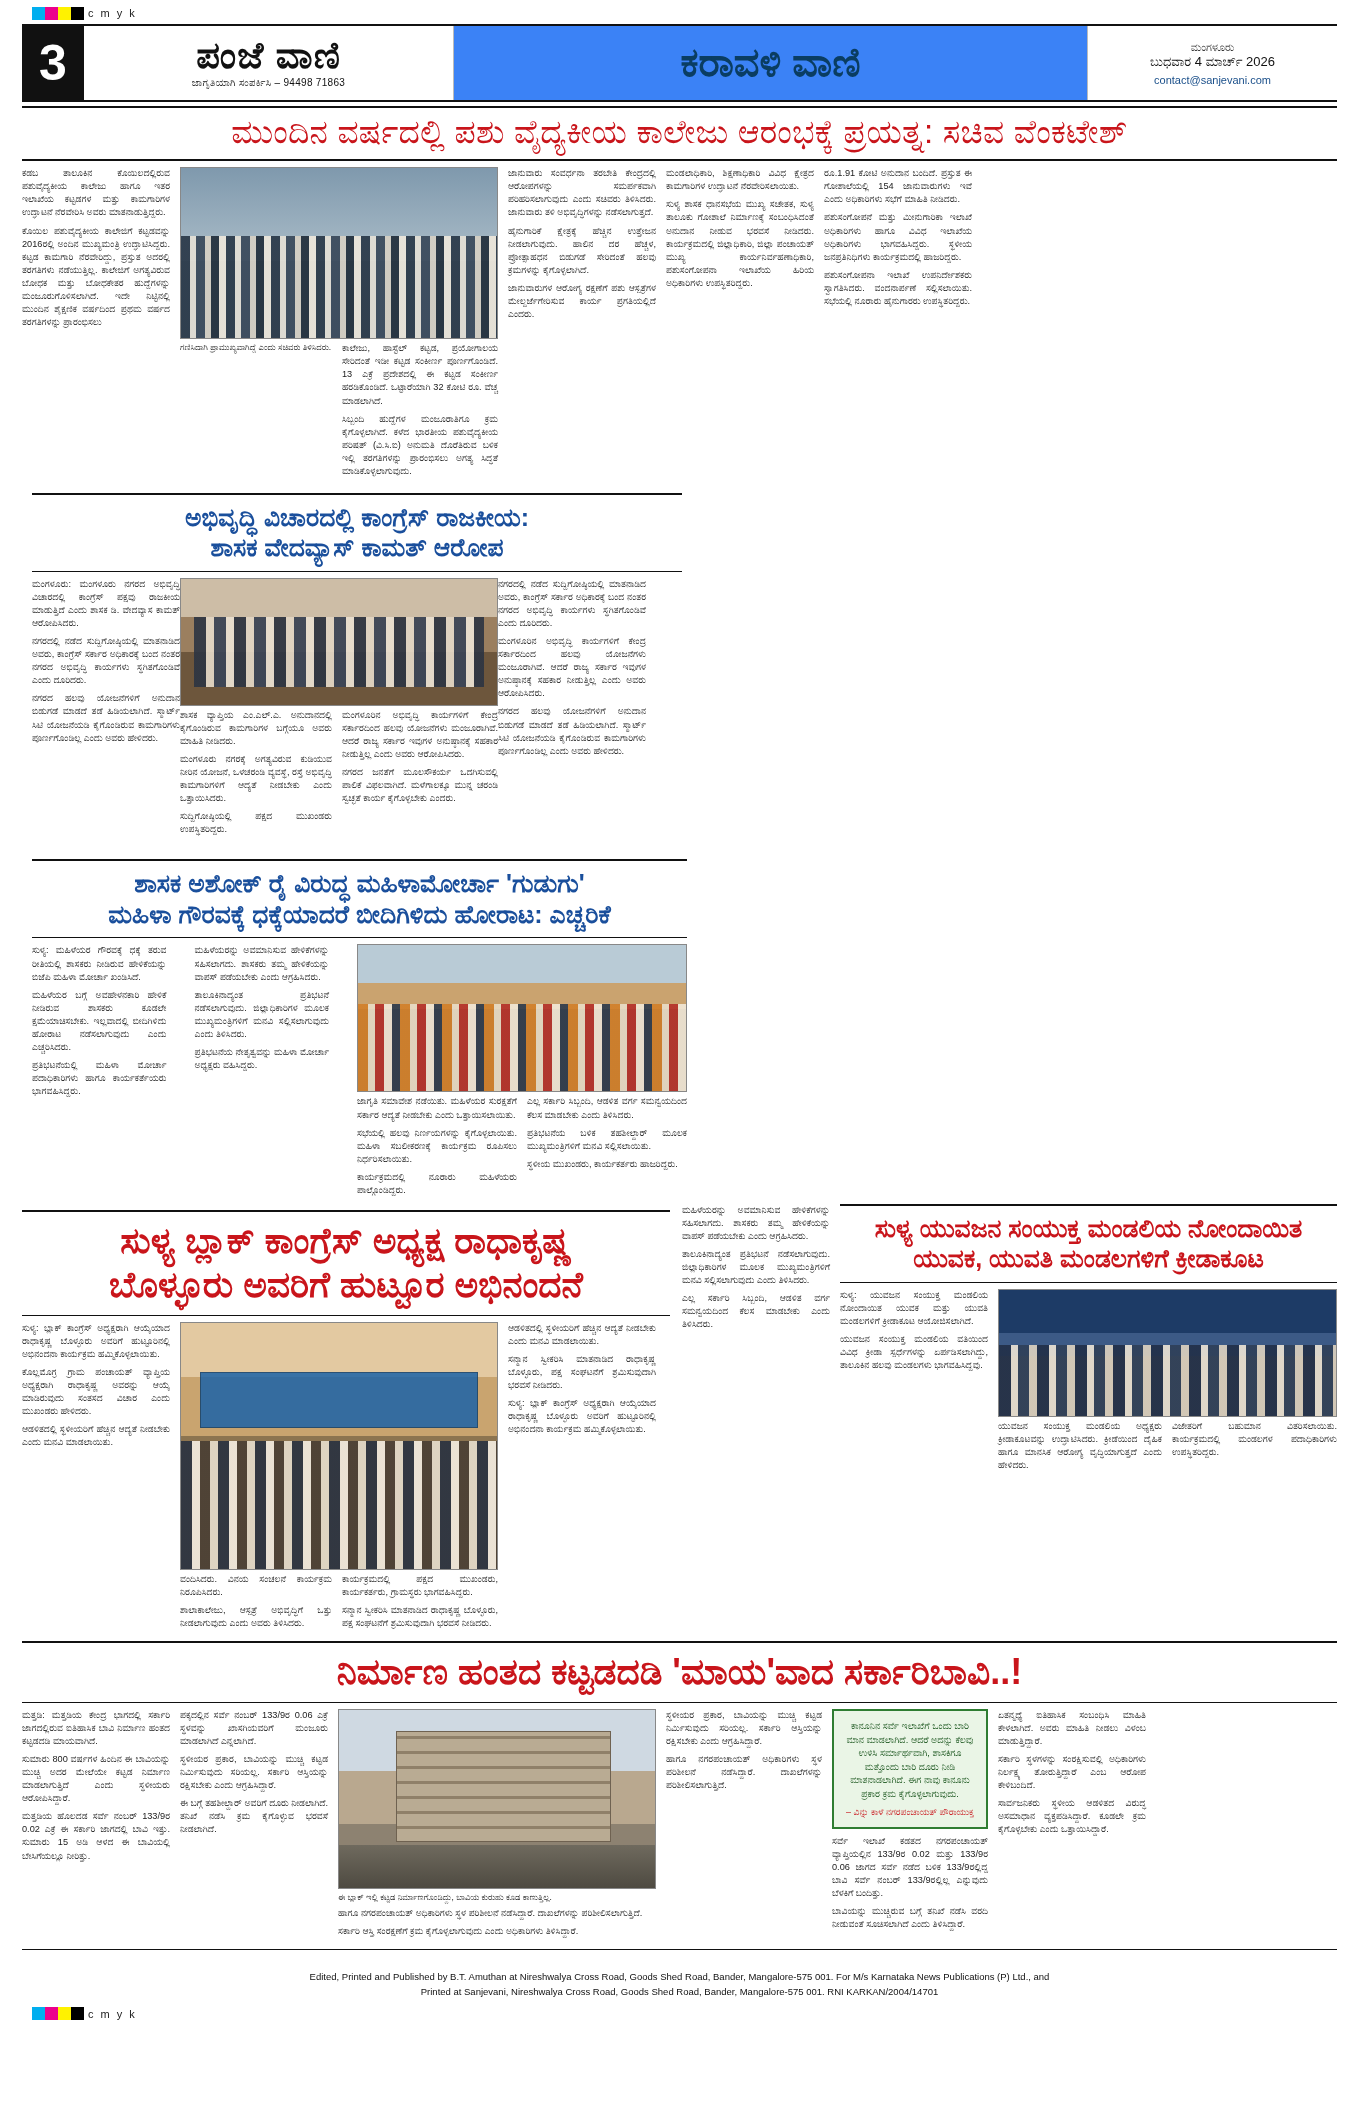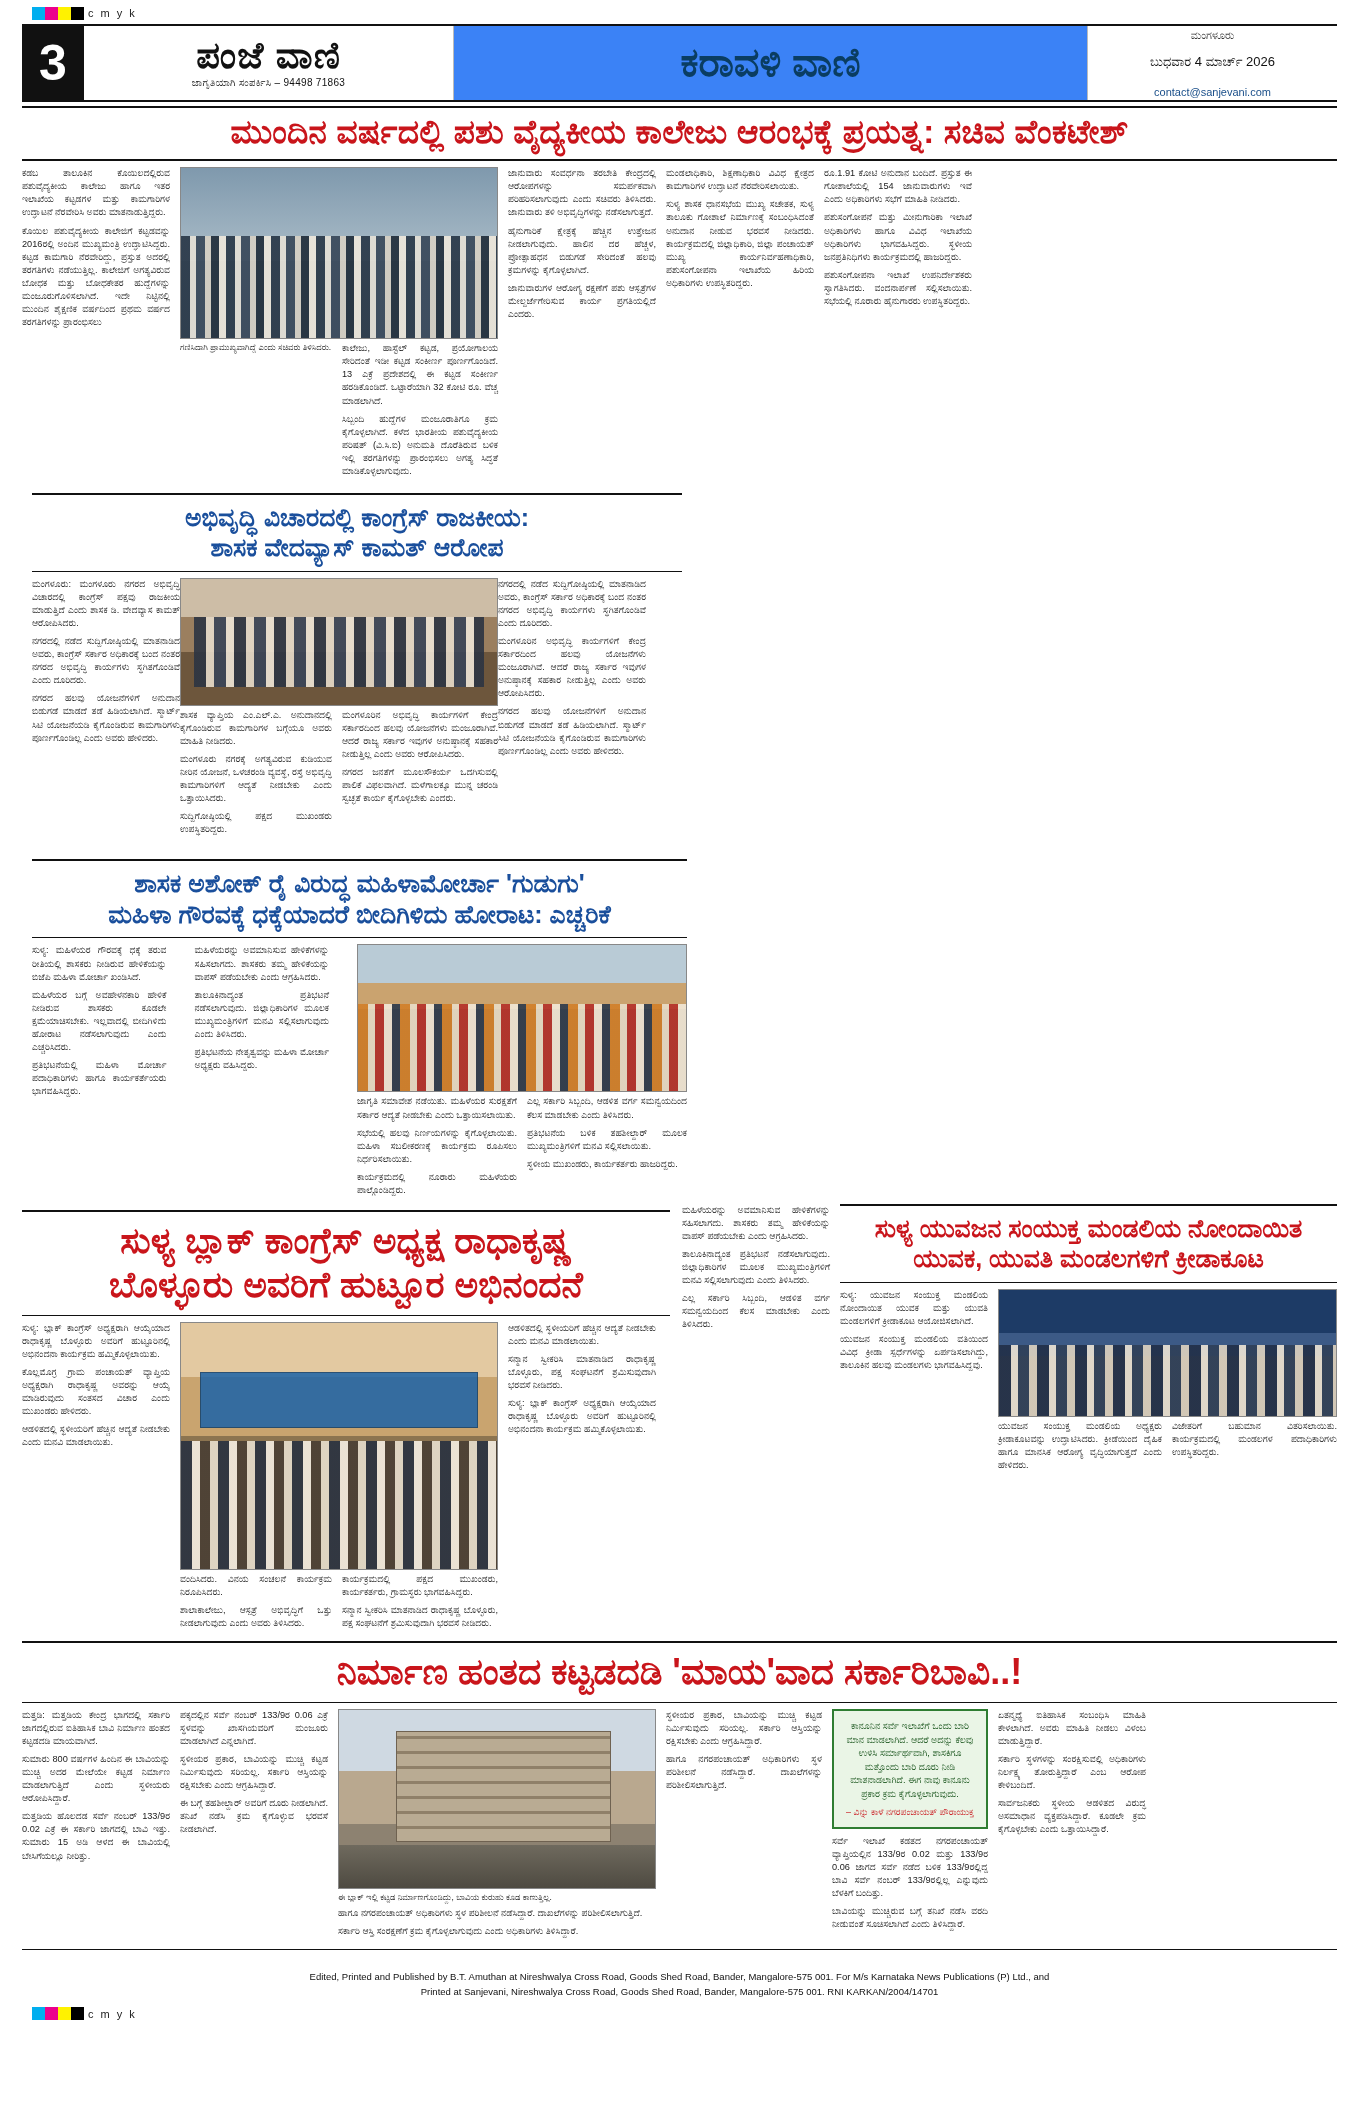--- a/index.html
+++ b/index.html
@@ -92,41 +92,41 @@
     display: flex;
     align-items: center;
     gap: 6px;
   }
   .right-block {
     width: 250px;
     display: flex;
     flex-direction: column;
     align-items: center;
     justify-content: center;
-    gap: 12px;
+    gap: 0;
     padding: 0 0;
     border-left: 1px solid #bbb;
   }
   .right-block .city { font-size: 11px; color: #333; }
   .right-block .date { font-size: 13px; color: #111; }
   .right-block .mail { font-size: 11px; color: #1a4f8a; margin-top: 4px; }
 
   
   .headline-bar {
     border-top: 2px solid #111;
     border-bottom: 2px solid #111;
     margin: 4px 8px 0 8px;
     padding: 6px 0 9px;
     text-align: center;
   }
   .headline-bar h1 {
     margin: 0;
     font-size: 33px;
     color: #c9151b;
-    font-weight: bold;
+    font-weight: normal;
     letter-spacing: .2px;
     line-height: 1.1;
   }
 
   
   .story-head {
     text-align: center;
     color: #1a4f9c;
     font-size: 25px;
     font-weight: bold;

